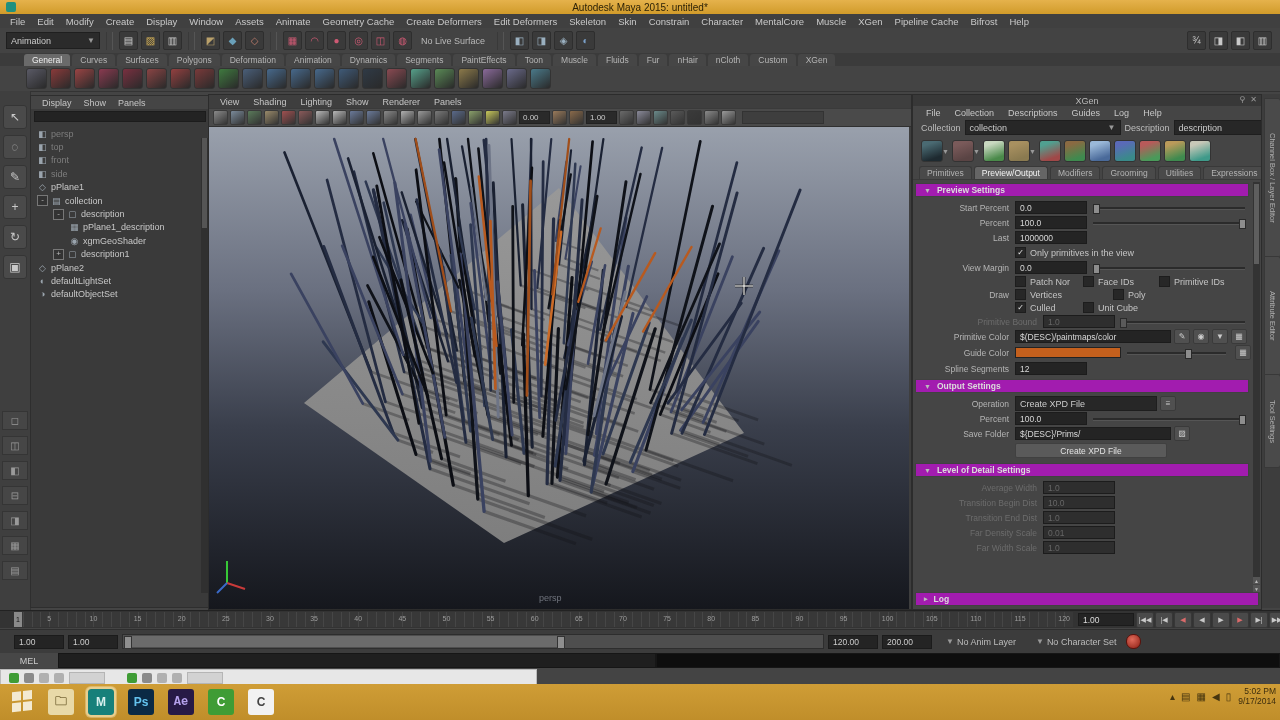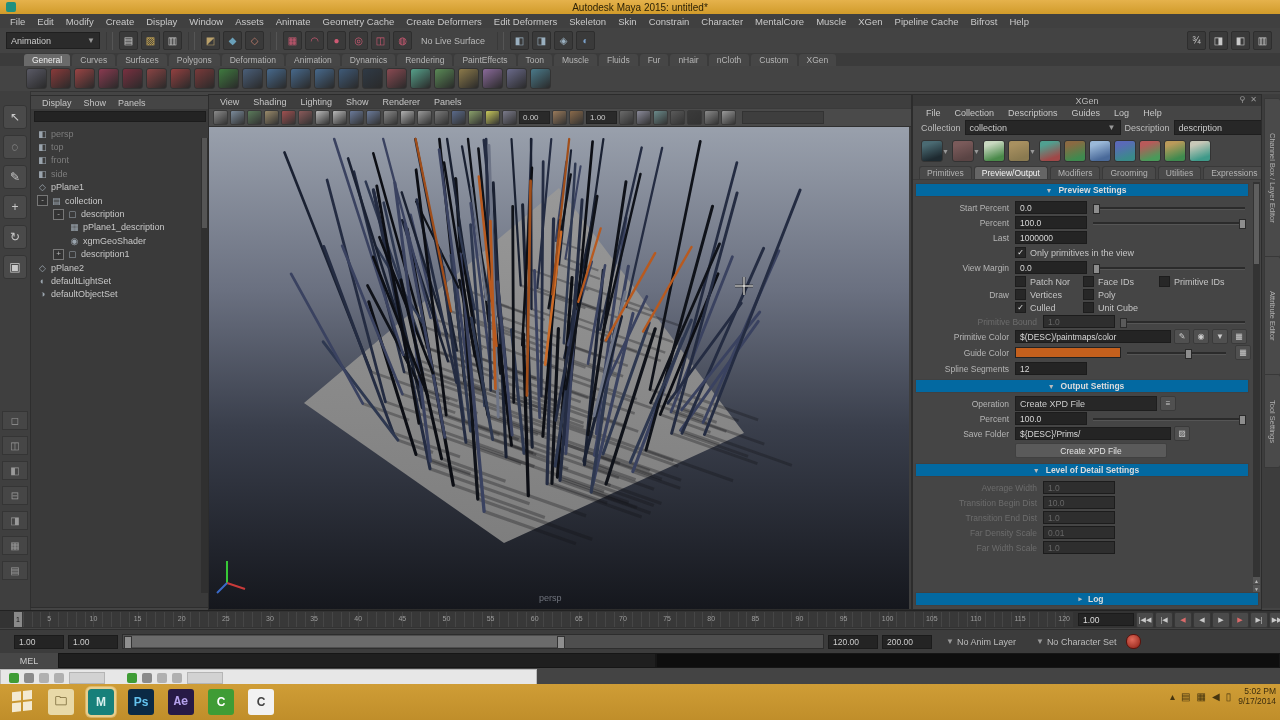--- a/index.html
+++ b/index.html
@@ -70,22 +70,22 @@
   .xsel{background:#272727;border:1px solid #1e1e1e;height:13px;display:flex;align-items:center;
         padding:0 4px;color:#ccc;flex:none;justify-content:space-between;}
   #xg-tools{height:30px;display:flex;align-items:center;gap:3px;padding-left:8px;}
   .xgico{width:20px;height:20px;border-radius:3px;border:1px solid #333;}
   .xgcaret{color:#999;font-size:7px;margin-left:-1px;}
   #xg-tabs{height:13px;display:flex;align-items:flex-end;padding-left:6px;gap:2px;border-bottom:1px solid #3a3a3a;}
   .xgtab{padding:1px 7px;background:#4a4a4a;color:#b3b3b3;font-size:8.5px;border:1px solid #393939;border-bottom:none;
          border-radius:3px 3px 0 0;}
   .xgtab.active{background:#656565;color:#f2f2f2;}
   #xg-content{position:relative;flex:1;overflow:hidden;padding-right:10px;}
-  .xhdr{height:12px;background:#0369a1;border:1px solid #414141;display:flex;align-items:center;gap:6px;
-        padding-left:8px;color:#dcdcdc;margin:3px 2px 3px 2px;font-weight:bold;font-size:8.5px;justify-content:center;}
+  .xhdr{height:12px;background:#a21caf;border:1px solid #414141;display:flex;align-items:center;gap:6px;
+        padding-left:8px;color:#dcdcdc;margin:3px 2px 3px 2px;font-weight:bold;font-size:8.5px;}
   .xhdr .tri{font-size:7px;color:#bbb;}
   .xrow{display:flex;align-items:center;min-height:15px;}
   .xlabel{width:96px;text-align:right;padding-right:6px;color:#b5b5b5;font-size:8.5px;flex:none;}
   .xlabel.dis{color:#6c6c6c;padding-left:28px;}
   .xfield{width:66px;height:11px;background:#242424;border:1px solid #1c1c1c;color:#d8d8d8;
           display:flex;align-items:center;padding-left:4px;font-size:8.5px;flex:none;}
   .xfield.dis{color:#666;background:#2e2e2e;}
   .xslider{position:relative;height:11px;flex:1;margin:0 6px;}
   .xslider .groove{position:absolute;left:0;right:0;top:5px;height:2px;background:#2b2b2b;border-bottom:1px solid #555;}
   .xslider .handle{position:absolute;top:2px;width:5px;height:8px;background:#8d8d8d;border:1px solid #2a2a2a;}
@@ -226,21 +226,21 @@
   </div>
 
   <div class="abs" id="shelftabs">
       <span class="shelftab active">General</span>
       <span class="shelftab">Curves</span>
       <span class="shelftab">Surfaces</span>
       <span class="shelftab">Polygons</span>
       <span class="shelftab">Deformation</span>
       <span class="shelftab">Animation</span>
       <span class="shelftab">Dynamics</span>
-      <span class="shelftab">Rendering</span>
+      <span class="shelftab">Segments</span>
       <span class="shelftab">PaintEffects</span>
       <span class="shelftab">Toon</span>
       <span class="shelftab">Muscle</span>
       <span class="shelftab">Fluids</span>
       <span class="shelftab">Fur</span>
       <span class="shelftab">nHair</span>
       <span class="shelftab">nCloth</span>
       <span class="shelftab">Custom</span>
       <span class="shelftab">XGen</span>
     </div>
@@ -800,21 +800,21 @@
                 </div>
                 <div class="row" style="width: 76px;">
                   <div class="xcheck"></div>
                   <span style="color: rgb(197, 197, 197);">Face IDs</span>
                 </div>
                 <div class="row" style="width: 90px;">
                   <div class="xcheck"></div>
                   <span style="color: rgb(197, 197, 197);">Primitive IDs</span>
                 </div>
               </div>
-              <div class="row" style="height: 13px;">
+              <div class="row" style="height: 13px; gap: 30px;">
                 <div class="row" style="width: 68px;">
                   <div class="xcheck"></div>
                   <span style="color: rgb(197, 197, 197);">Vertices</span>
                 </div>
                 <div class="row" style="width: 76px;">
                   <div class="xcheck"></div>
                   <span style="color: rgb(197, 197, 197);">Poly</span>
                 </div>
               </div>
               <div class="row" style="height: 13px;">

